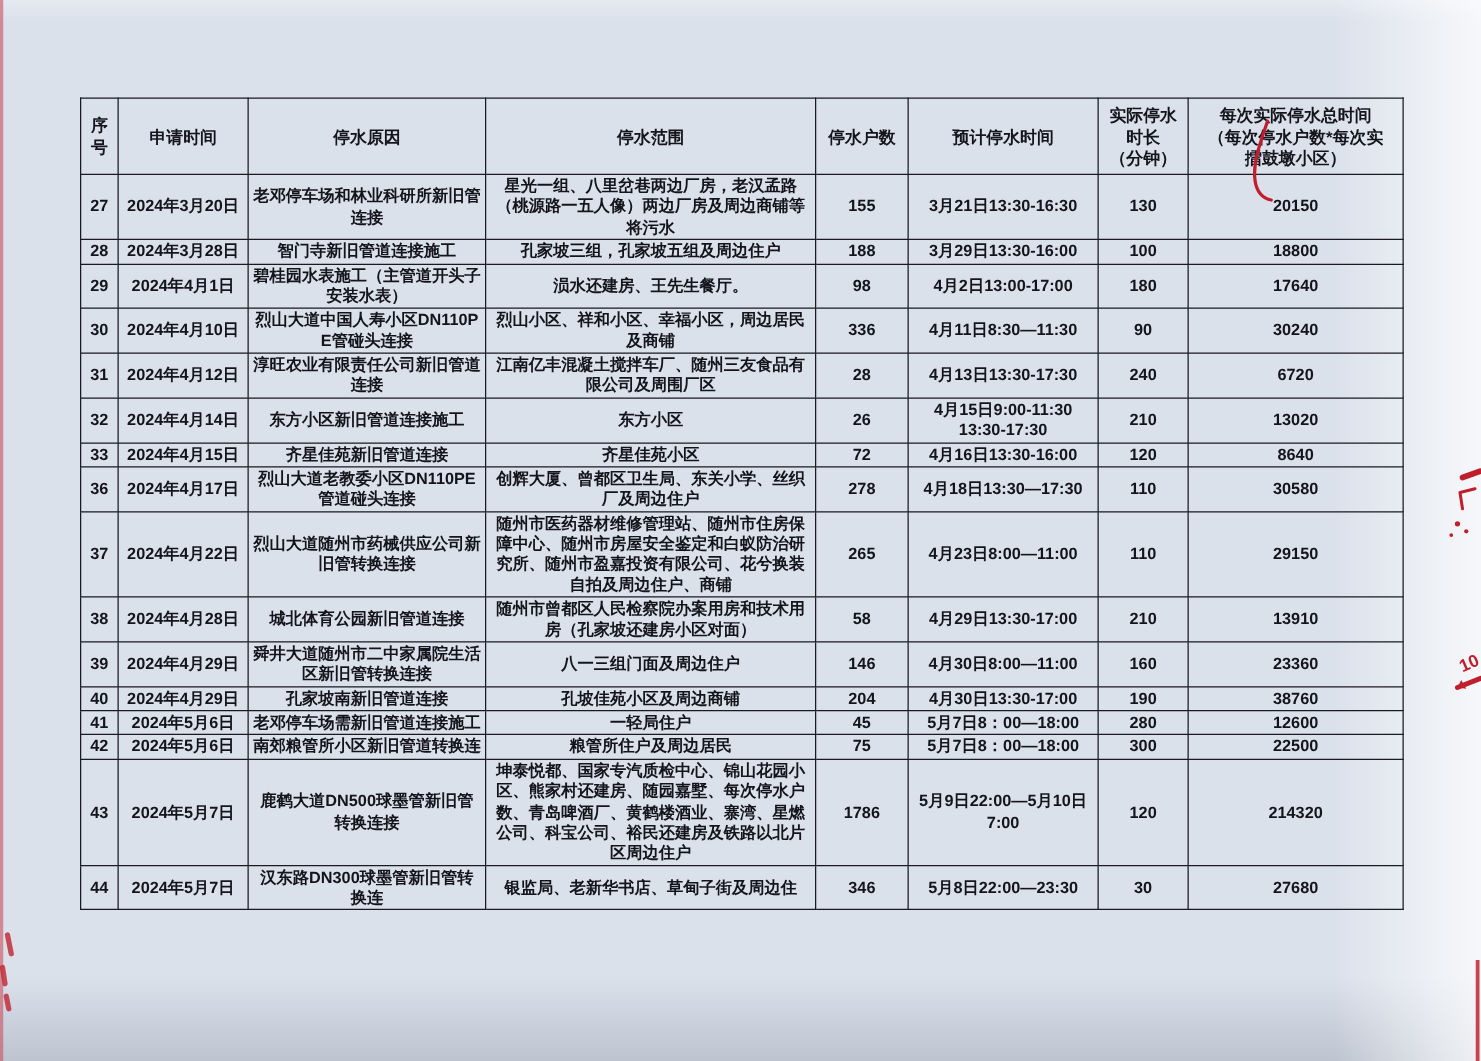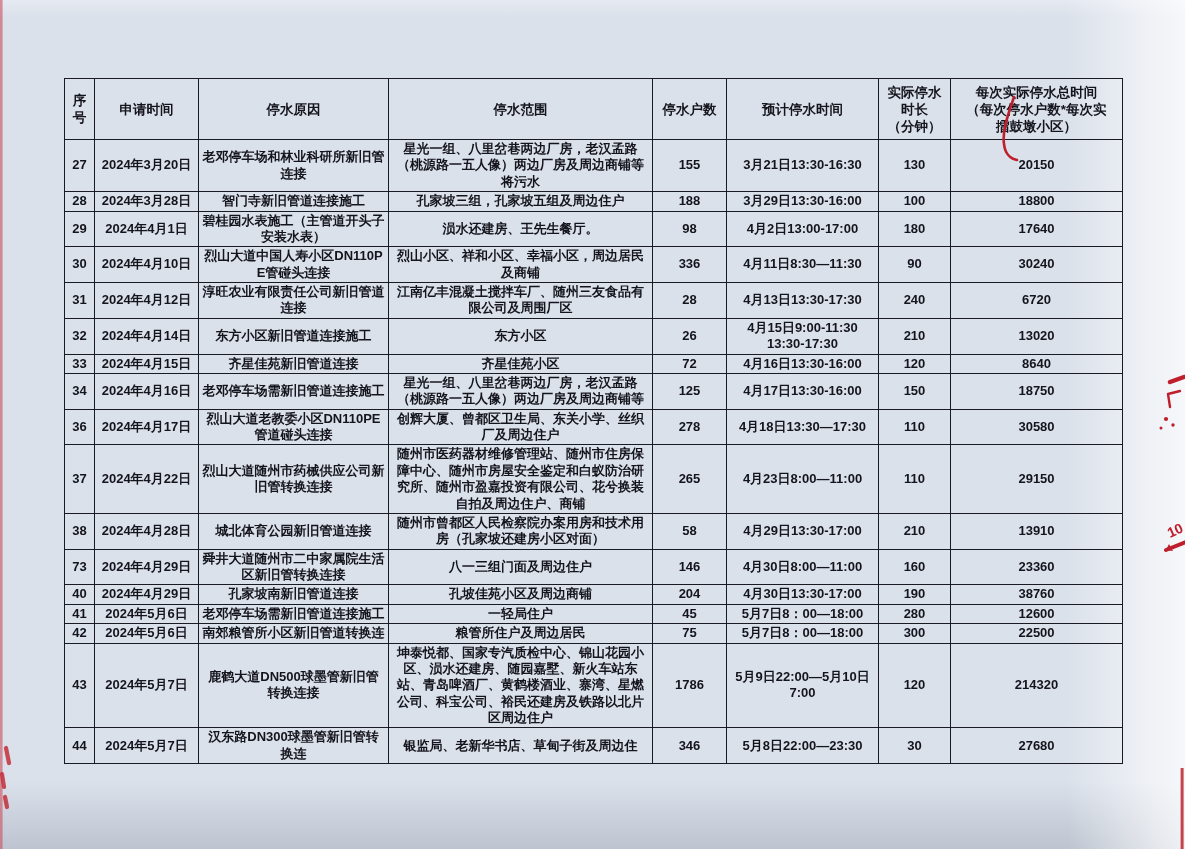--- a/index.html
+++ b/index.html
@@ -140,30 +140,20 @@
           <td>33</td>
           <td>2024年4月15日</td>
           <td>齐星佳苑新旧管道连接</td>
           <td>齐星佳苑小区</td>
           <td>72</td>
           <td>4月16日13:30-16:00</td>
           <td>120</td>
           <td>8640</td>
         </tr>
         <tr>
-          <td>34</td>
-          <td>2024年4月16日</td>
-          <td>老邓停车场需新旧管道连接施工</td>
-          <td>星光一组、八里岔巷两边厂房，老汉孟路（桃源路一五人像）两边厂房及周边商铺等</td>
-          <td>125</td>
-          <td>4月17日13:30-16:00</td>
-          <td>150</td>
-          <td>18750</td>
-        </tr>
-        <tr>
           <td>36</td>
           <td>2024年4月17日</td>
           <td>烈山大道老教委小区DN110PE管道碰头连接</td>
           <td>创辉大厦、曾都区卫生局、东关小学、丝织厂及周边住户</td>
           <td>278</td>
           <td>4月18日13:30—17:30</td>
           <td>110</td>
           <td>30580</td>
         </tr>
         <tr>
@@ -180,21 +170,21 @@
           <td>38</td>
           <td>2024年4月28日</td>
           <td>城北体育公园新旧管道连接</td>
           <td>随州市曾都区人民检察院办案用房和技术用房（孔家坡还建房小区对面）</td>
           <td>58</td>
           <td>4月29日13:30-17:00</td>
           <td>210</td>
           <td>13910</td>
         </tr>
         <tr>
-          <td>73</td>
+          <td>39</td>
           <td>2024年4月29日</td>
           <td>舜井大道随州市二中家属院生活区新旧管转换连接</td>
           <td>八一三组门面及周边住户</td>
           <td>146</td>
           <td>4月30日8:00—11:00</td>
           <td>160</td>
           <td>23360</td>
         </tr>
         <tr>
           <td>40</td>
@@ -223,21 +213,21 @@
           <td>粮管所住户及周边居民</td>
           <td>75</td>
           <td>5月7日8：00—18:00</td>
           <td>300</td>
           <td>22500</td>
         </tr>
         <tr>
           <td>43</td>
           <td>2024年5月7日</td>
           <td>鹿鹤大道DN500球墨管新旧管转换连接</td>
-          <td>坤泰悦都、国家专汽质检中心、锦山花园小区、涢水还建房、随园嘉墅、新火车站东站、青岛啤酒厂、黄鹤楼酒业、寨湾、星燃公司、科宝公司、裕民还建房及铁路以北片区周边住户</td>
+          <td>坤泰悦都、国家专汽质检中心、锦山花园小区、熊家村还建房、随园嘉墅、每次停水户数、青岛啤酒厂、黄鹤楼酒业、寨湾、星燃公司、科宝公司、裕民还建房及铁路以北片区周边住户</td>
           <td>1786</td>
           <td>5月9日22:00—5月10日
 7:00</td>
           <td>120</td>
           <td>214320</td>
         </tr>
         <tr>
           <td>44</td>
           <td>2024年5月7日</td>
           <td>汉东路DN300球墨管新旧管转换连</td>

